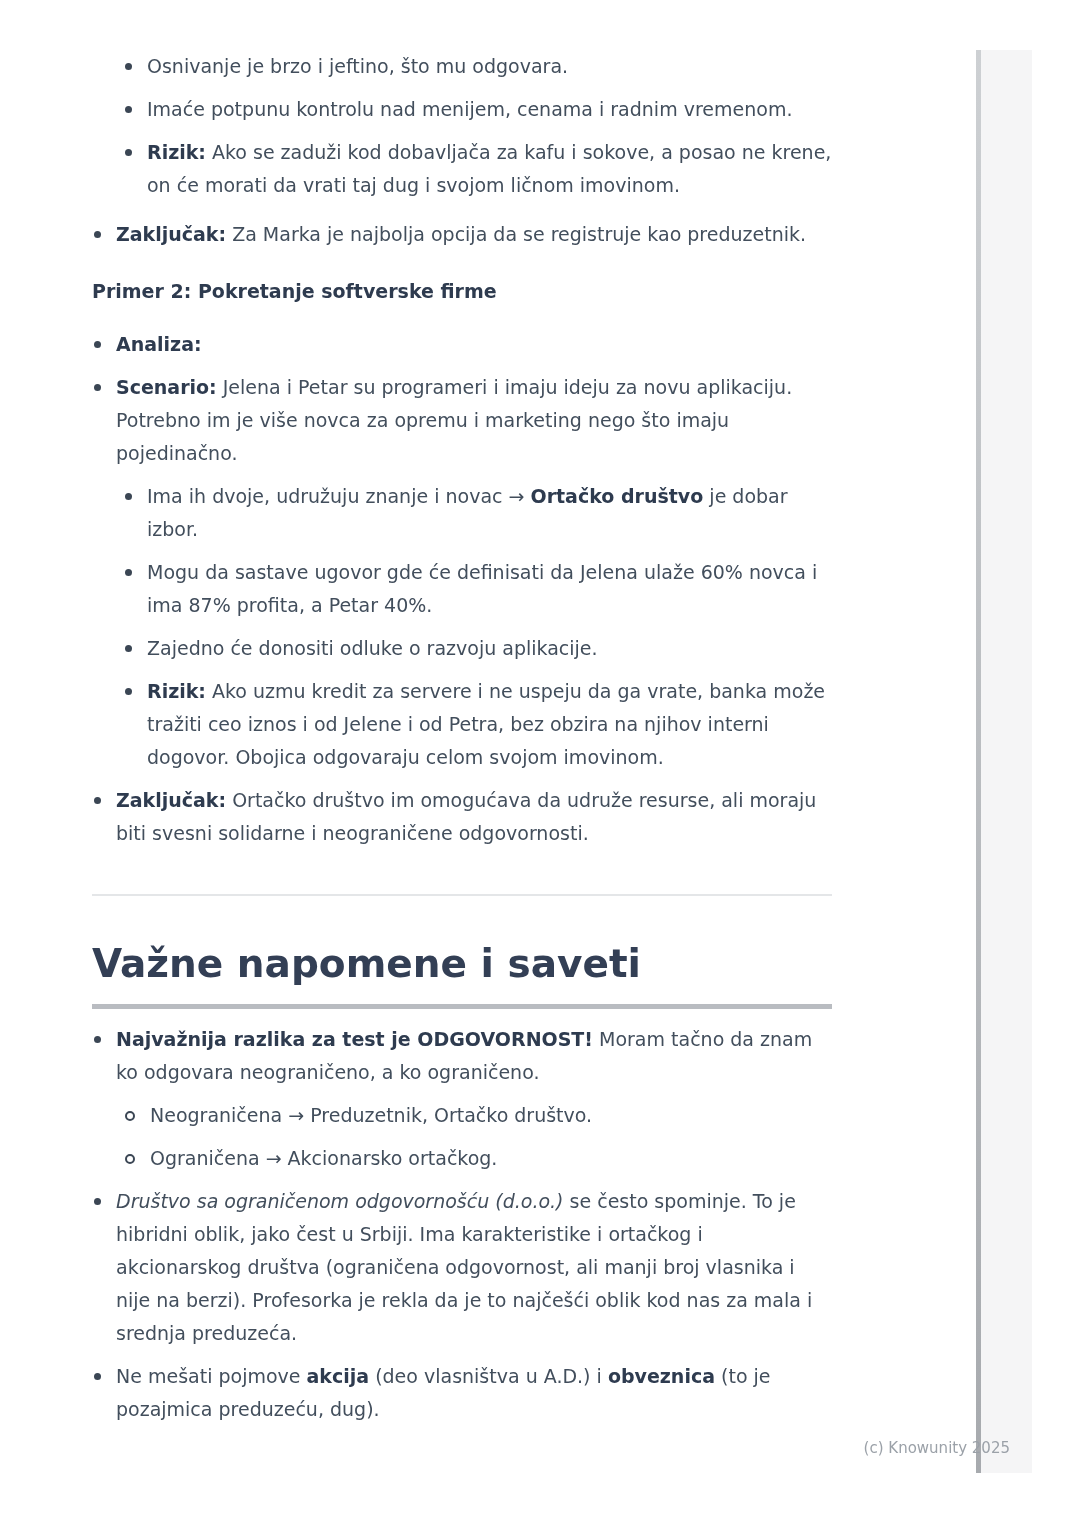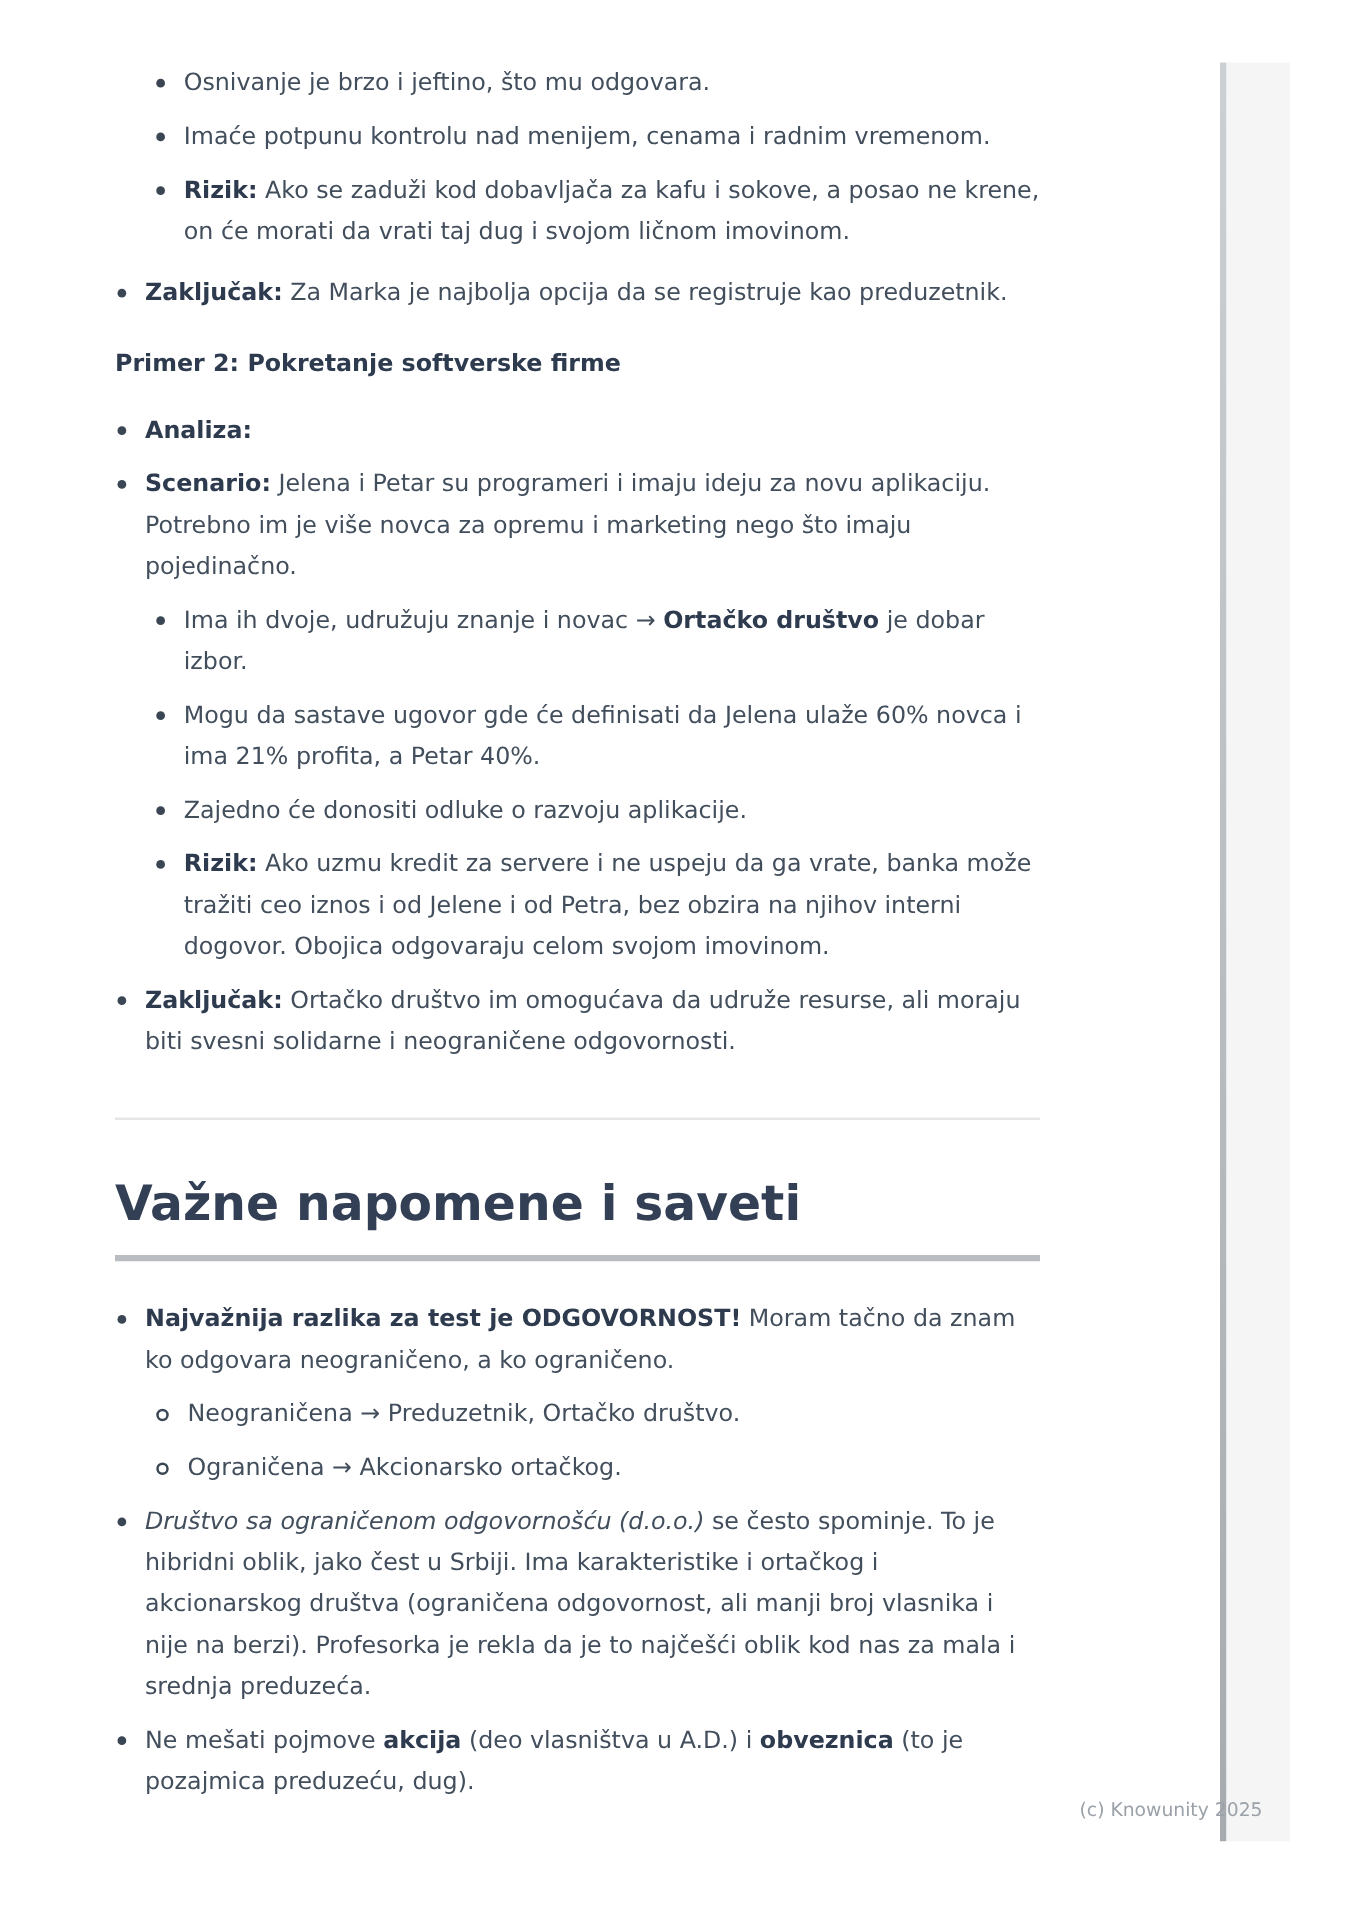--- a/index.html
+++ b/index.html
@@ -33,21 +33,21 @@
     margin:24px 0 20px 0; font-weight:bold;
     color:var(--strong-text,#2e3b4f);
   }
   hr.thin {
     border:none; border-top:2px solid var(--rule-thin,#e4e6e8);
     margin:44px 0 0 0;
   }
   h1 {
     font-size:39px; line-height:48px; font-weight:700;
     color:var(--heading-text,#333f55);
-    margin:44px 0 30px 0; padding-bottom:16px;
+    margin:44px 0 14px 0; padding-bottom:16px;
     border-bottom:5px solid var(--rule-thick,#b9bcc1);
   }
   .side-strip {
     position:absolute; left:981px; top:50px; width:51px; height:1423px;
     background:var(--strip-bg,#f5f5f6); z-index:1;
   }
   .scroll-line {
     position:absolute; left:976px; top:50px; width:5px; height:1423px;
     background:linear-gradient(var(--strip-line-top,#cdd0d3),var(--strip-line-bottom,#a7aaae));
     z-index:2;
@@ -91,21 +91,21 @@
         <span class="marker"></span>
         <div class="row-text"><span class="b">Scenario:</span><span> Jelena i Petar su programeri i imaju ideju za novu aplikaciju. Potrebno im je više novca za opremu i marketing nego što imaju pojedinačno.</span></div>
       </div>
       <div class="sublist">
         <div class="row">
           <span class="marker"></span>
           <div class="row-text"><span>Ima ih dvoje, udružuju znanje i novac → </span><span class="b">Ortačko društvo</span><span> je dobar izbor.</span></div>
         </div>
         <div class="row">
           <span class="marker"></span>
-          <div class="row-text"><span>Mogu da sastave ugovor gde će definisati da Jelena ulaže 60% novca i ima 21% profita, a Petar 40%.</span></div>
+          <div class="row-text"><span>Mogu da sastave ugovor gde će definisati da Jelena ulaže 60% novca i ima 87% profita, a Petar 40%.</span></div>
         </div>
         <div class="row">
           <span class="marker"></span>
           <div class="row-text"><span>Zajedno će donositi odluke o razvoju aplikacije.</span></div>
         </div>
         <div class="row">
           <span class="marker"></span>
           <div class="row-text"><span class="b">Rizik:</span><span> Ako uzmu kredit za servere i ne uspeju da ga vrate, banka može tražiti ceo iznos i od Jelene i od Petra, bez obzira na njihov interni dogovor. Obojica odgovaraju celom svojom imovinom.</span></div>
         </div>
       </div>

